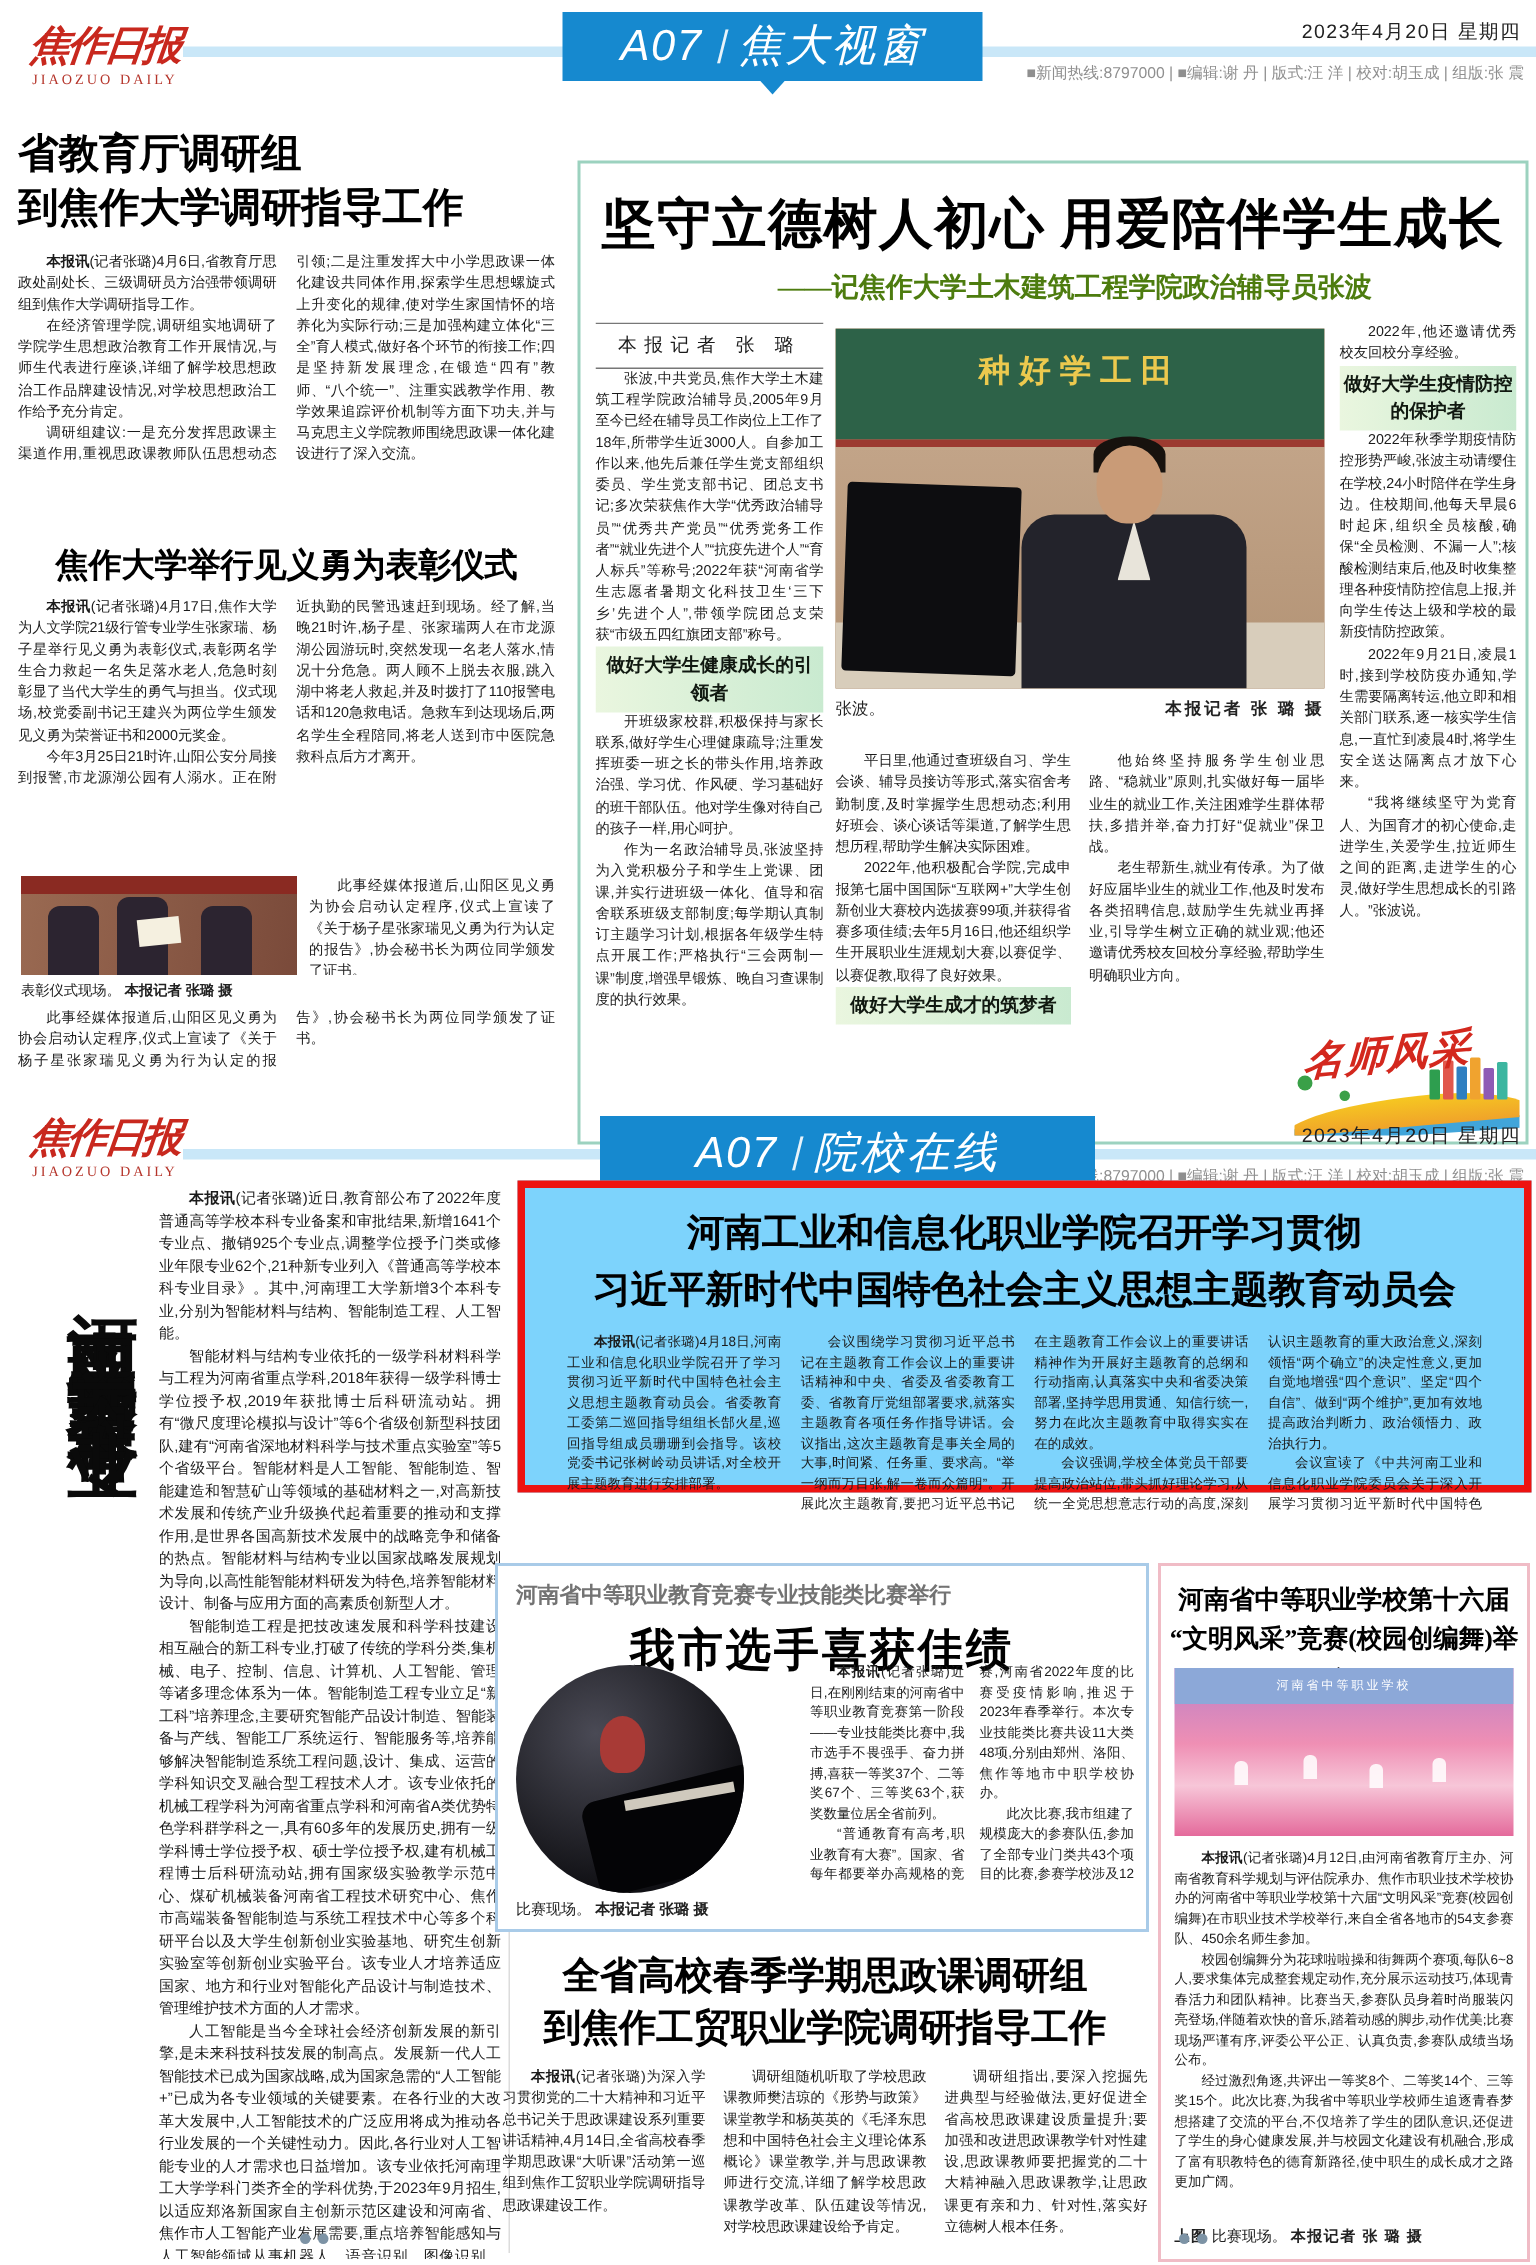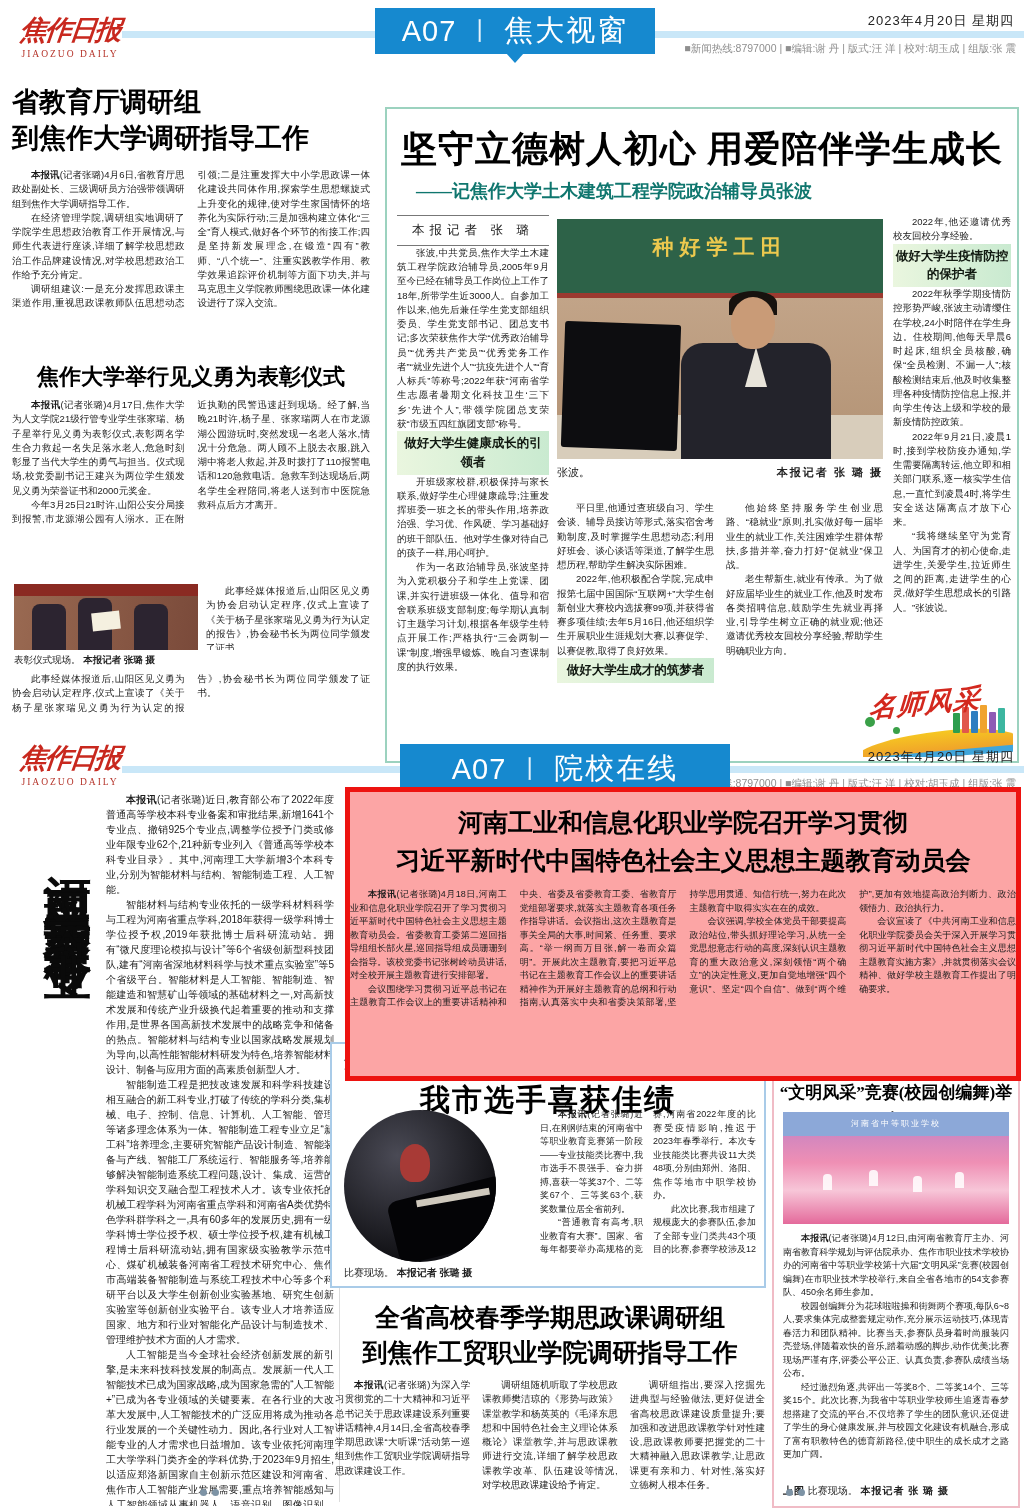--- a/index.html
+++ b/index.html
@@ -10,21 +10,21 @@
 
   
   .masthead { position:absolute; left:14px; width:112px; text-align:center; color:#c8281e; }
   .masthead-cn { font-family:"Liberation Serif",serif; font-weight:bold; font-style:italic;
                  font-size:27px; letter-spacing:-2px; transform:skewX(-6deg); white-space:nowrap; }
   .masthead-en { font-family:"Liberation Serif",serif; font-size:9.5px; letter-spacing:2px; margin-top:1px; color:#b5342a; }
 
   
   .hline { position:absolute; left:122px; width:902px; height:7px; background:#c9e7f8; }
   .banner { position:absolute; background:#1689cf; color:#fff; display:flex; align-items:center;
-            justify-content:center; gap:12px; z-index:3; }
+            justify-content:center; z-index:3;font-style:italic; }
   .banner .pg { font-size:29px; letter-spacing:1px; }
   .banner .bdiv { font-size:24px; opacity:.9; }
   .banner .sec { font-size:29px; letter-spacing:2px; }
   .tri { position:absolute; left:50%; bottom:-9px; margin-left:-9px; width:0; height:0;
          border-left:9px solid transparent; border-right:9px solid transparent; border-top:10px solid #1689cf; }
   .pdate { position:absolute; right:10px; font-size:13px; color:#222; letter-spacing:1px; }
   .credits { position:absolute; right:8px; font-size:10.5px; color:#8f8f8f; letter-spacing:0; }
 
   
   .bodytext { font-size:9.5px; line-height:1.5; text-align:justify; color:#1b1b1b; }
@@ -50,21 +50,21 @@
   .photoB .fig { position:absolute; bottom:0; width:34px; height:46px; background:#2c2430; border-radius:8px 8px 0 0; }
   .photoB .cert { position:absolute; left:78px; top:28px; width:28px; height:18px; background:#f5f0e0; transform:rotate(-6deg); }
   .photoB .strip { position:absolute; top:0; left:0; right:0; height:12px; background:#8a2a22; }
   .sideB { position:absolute; left:206px; top:584px; width:164px; height:66px; }
   .capB { position:absolute; left:14px; top:654px; width:300px; font-size:9.5px; color:#222; }
   .bB2 { position:absolute; left:12px; top:672px; width:358px; height:56px; }
 
   
   .boxC { position:absolute; left:385px; top:75px; width:634px; height:656px; border:2px solid #9cd2bf; background:#fff;margin-top:32px; }
   .c-head { position:absolute; left:0; right:0; top:16px; text-align:center; font-weight:bold; font-size:36px; letter-spacing:1px; color:#000; }
-  .c-sub { position:absolute; left:0; right:0; top:70px; font-size:18px; font-weight:bold; color:#0f766e;padding-left:29px; }
+  .c-sub { position:absolute; left:0; right:0; top:70px; text-align:center; font-size:18px; font-weight:bold; color:#4d7c0f;padding-left:29px; }
   .c-left { position:absolute; left:10px; top:106px; width:152px; height:546px; overflow:hidden; }
   .byline-box { border-top:1px solid #777; border-bottom:1px solid #777; padding:5px 0; margin-bottom:7px;
                 font-size:12.5px; letter-spacing:5px; text-align:center; text-indent:0 !important; }
   .photoC { position:absolute; left:170px; top:110px; width:326px; height:240px; overflow:hidden; background:#b29274; }
   .pc-board { position:absolute; top:0; left:0; right:0; height:74px; background:#2d6248; }
   .pc-board-text { position:absolute; top:14px; left:0; right:0; text-align:center; color:#ecc94e;
                    font-size:21px; font-weight:bold; letter-spacing:6px; font-family:"Liberation Serif",serif; }
   .pc-stripe { position:absolute; top:74px; left:0; right:0; height:5px; background:#9c3a30; }
   .pc-wall { position:absolute; top:79px; left:0; right:0; bottom:0; background:linear-gradient(#c2a488,#b29274); }
   .pc-desk { position:absolute; bottom:0; left:0; right:0; height:44px; background:#d8cdbb; }
@@ -84,22 +84,22 @@
                font-size:27px; color:#d3281e; transform:rotate(-5deg) skewX(-8deg); letter-spacing:1px; white-space:nowrap; }
   .wave-y { position:absolute; left:-8px; bottom:6px; width:170px; height:20px; background:linear-gradient(#f6c821,#f0a32a);
             border-radius:60% 40% 50% 50%/100% 100% 0 0; transform:rotate(-5deg); }
   .wave-b { position:absolute; left:-14px; bottom:0; width:180px; height:16px; background:#37a0d8;
             border-radius:40% 60% 50% 50%/100% 100% 0 0; transform:rotate(-4deg); opacity:.95; }
   .books { position:absolute; right:8px; top:22px; display:flex; align-items:flex-end; gap:2px; }
   .books i { display:block; width:7px; border-radius:1px; }
   .tree { position:absolute; width:10px; height:10px; border-radius:50%; background:#3aa048; }
 
   
-  .redbox { position:absolute; left:345px; top:787px; width:676px; height:294px; background:#fca5a5;
-            border:5px solid #ed1310; z-index:6; padding:4px 0; }
+  .redbox { position:absolute; left:345px; top:787px; width:676px; height:208px; background:#7dd3fc;
+            border:5px solid #ed1310; z-index:6; padding:4px 28px; }
   .red-head { text-align:center; font-weight:bold; font-size:25px; line-height:1.5; margin-top:8px; color:#000; }
   .red-body { margin-top:9px; height:126px; font-size:9px; }
 
   
   .vtitle { position:absolute; left:22px; top:838px; height:670px; width:78px; writing-mode:vertical-rl;
             text-orientation:upright; font-family:"Liberation Serif",serif; font-weight:bold; font-size:47px;
             letter-spacing:6px; color:#0a0a0a; overflow:hidden; }
   .e-body { position:absolute; left:106px; top:792px; width:228px; height:714px; overflow:hidden; font-size:10px; }
   .vrule { position:absolute; left:339px; top:1046px; width:1px; height:456px; background:#dcdcdc; }
 

